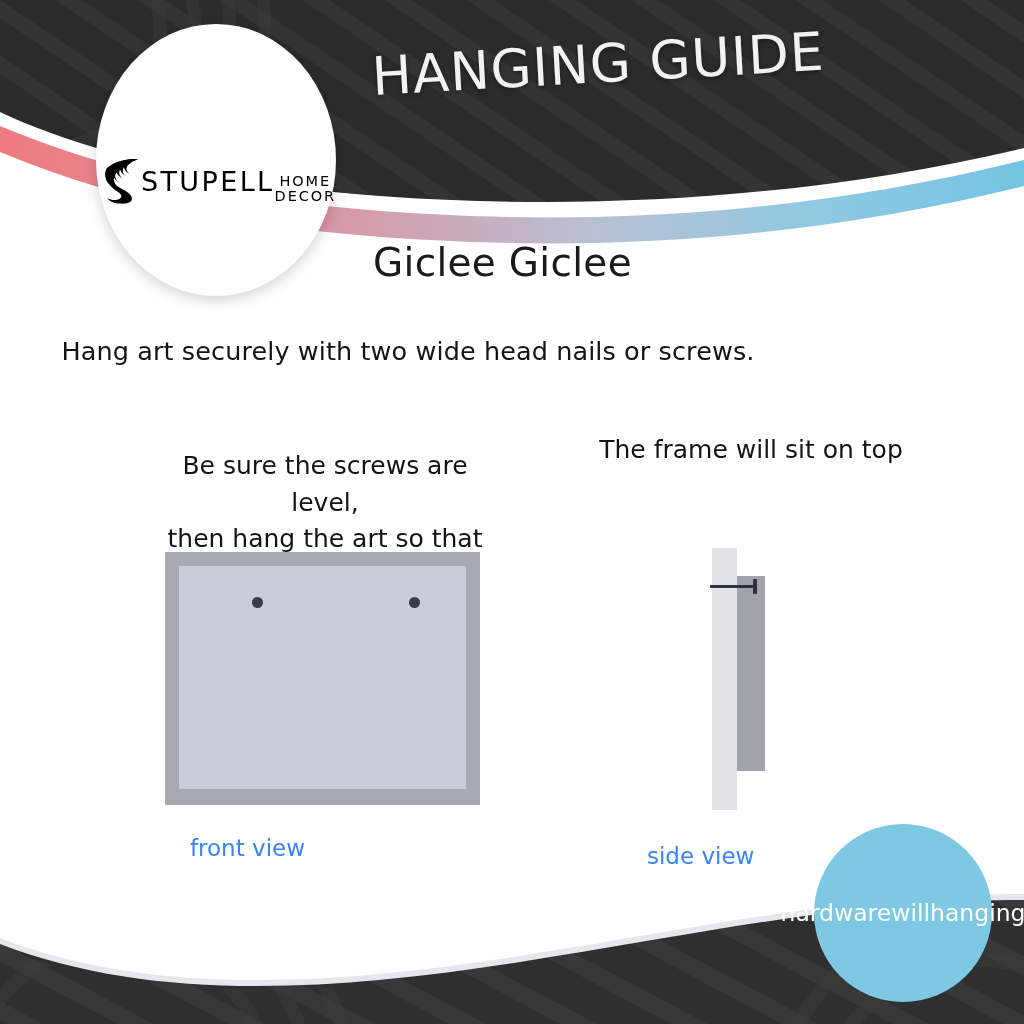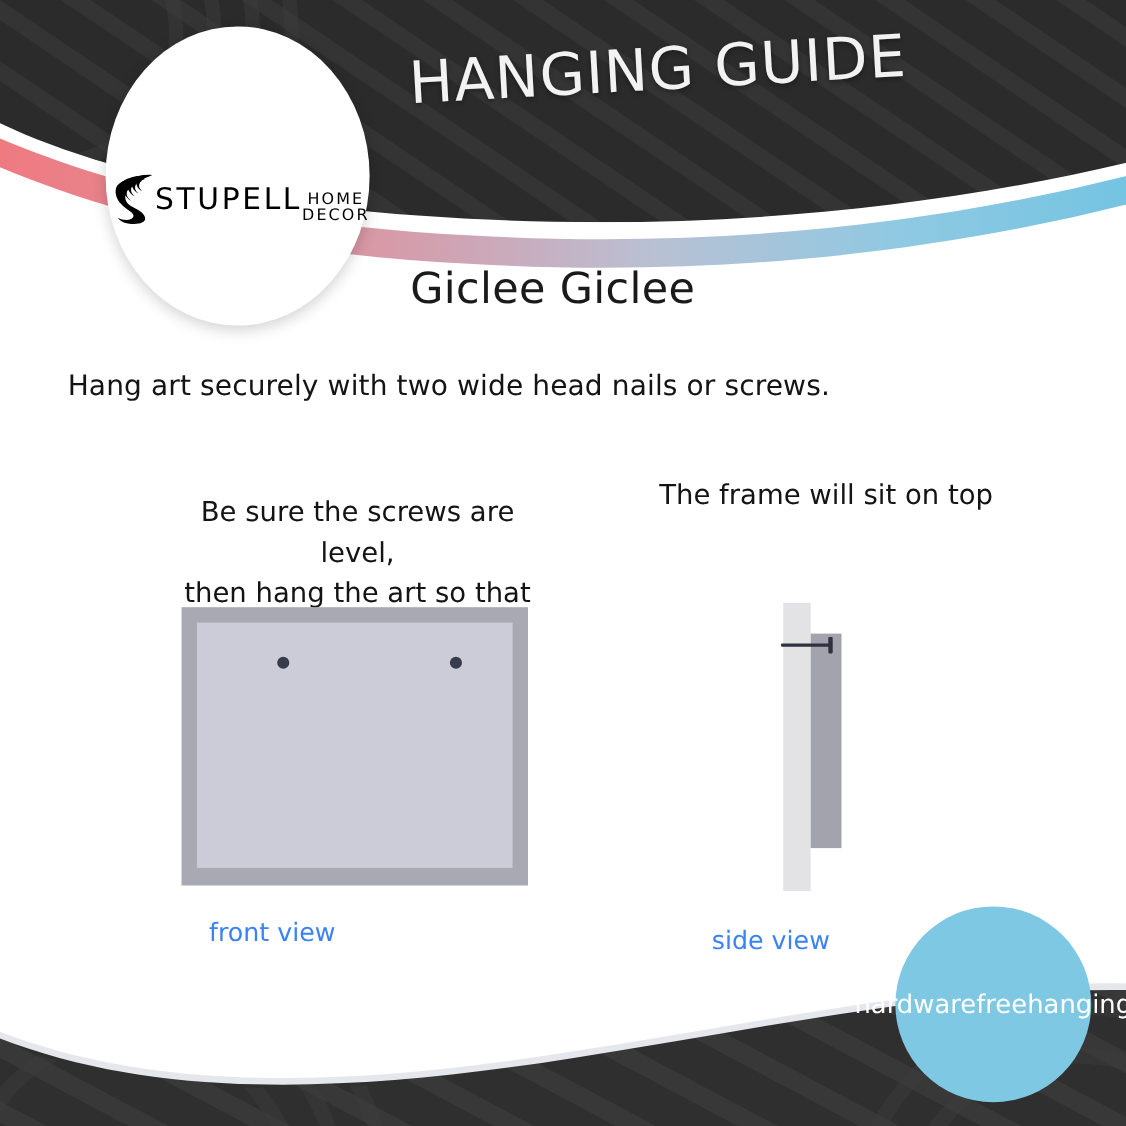--- a/index.html
+++ b/index.html
@@ -364,17 +364,17 @@
     <div id="side-frame-strip"></div>
     <div id="side-nail"></div>
     <div id="side-nail-head"></div>
   </div>
 
   <div class="view-label" id="label-front-view">front view</div>
   <div class="view-label" id="label-side-view">side view</div>
 
   <div id="hardware-badge">
     <div>hardware</div>
-    <div>free</div>
+    <div>will</div>
     <div>hanging</div>
   </div>
 
 </div>
 
 </body></html>

